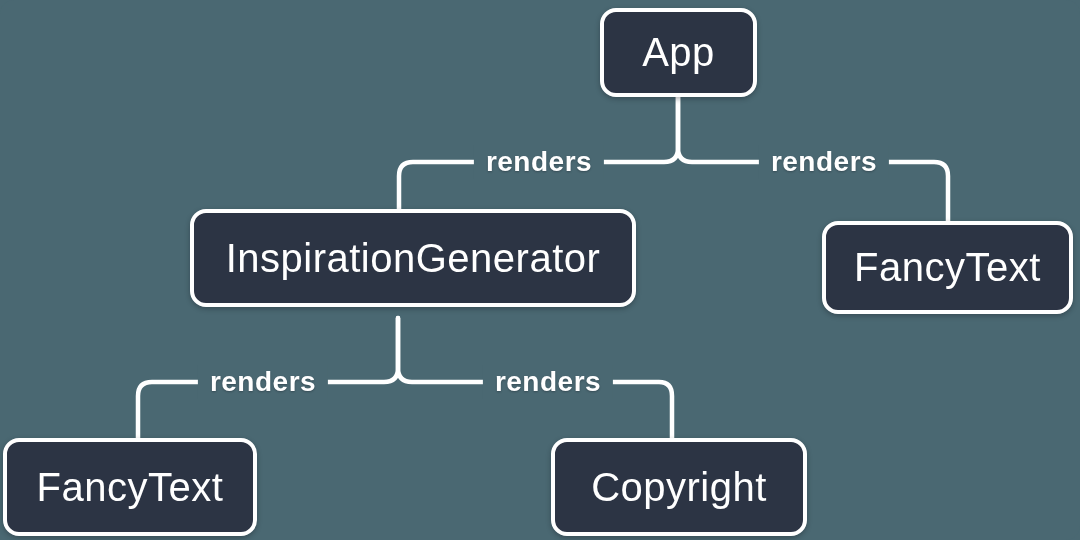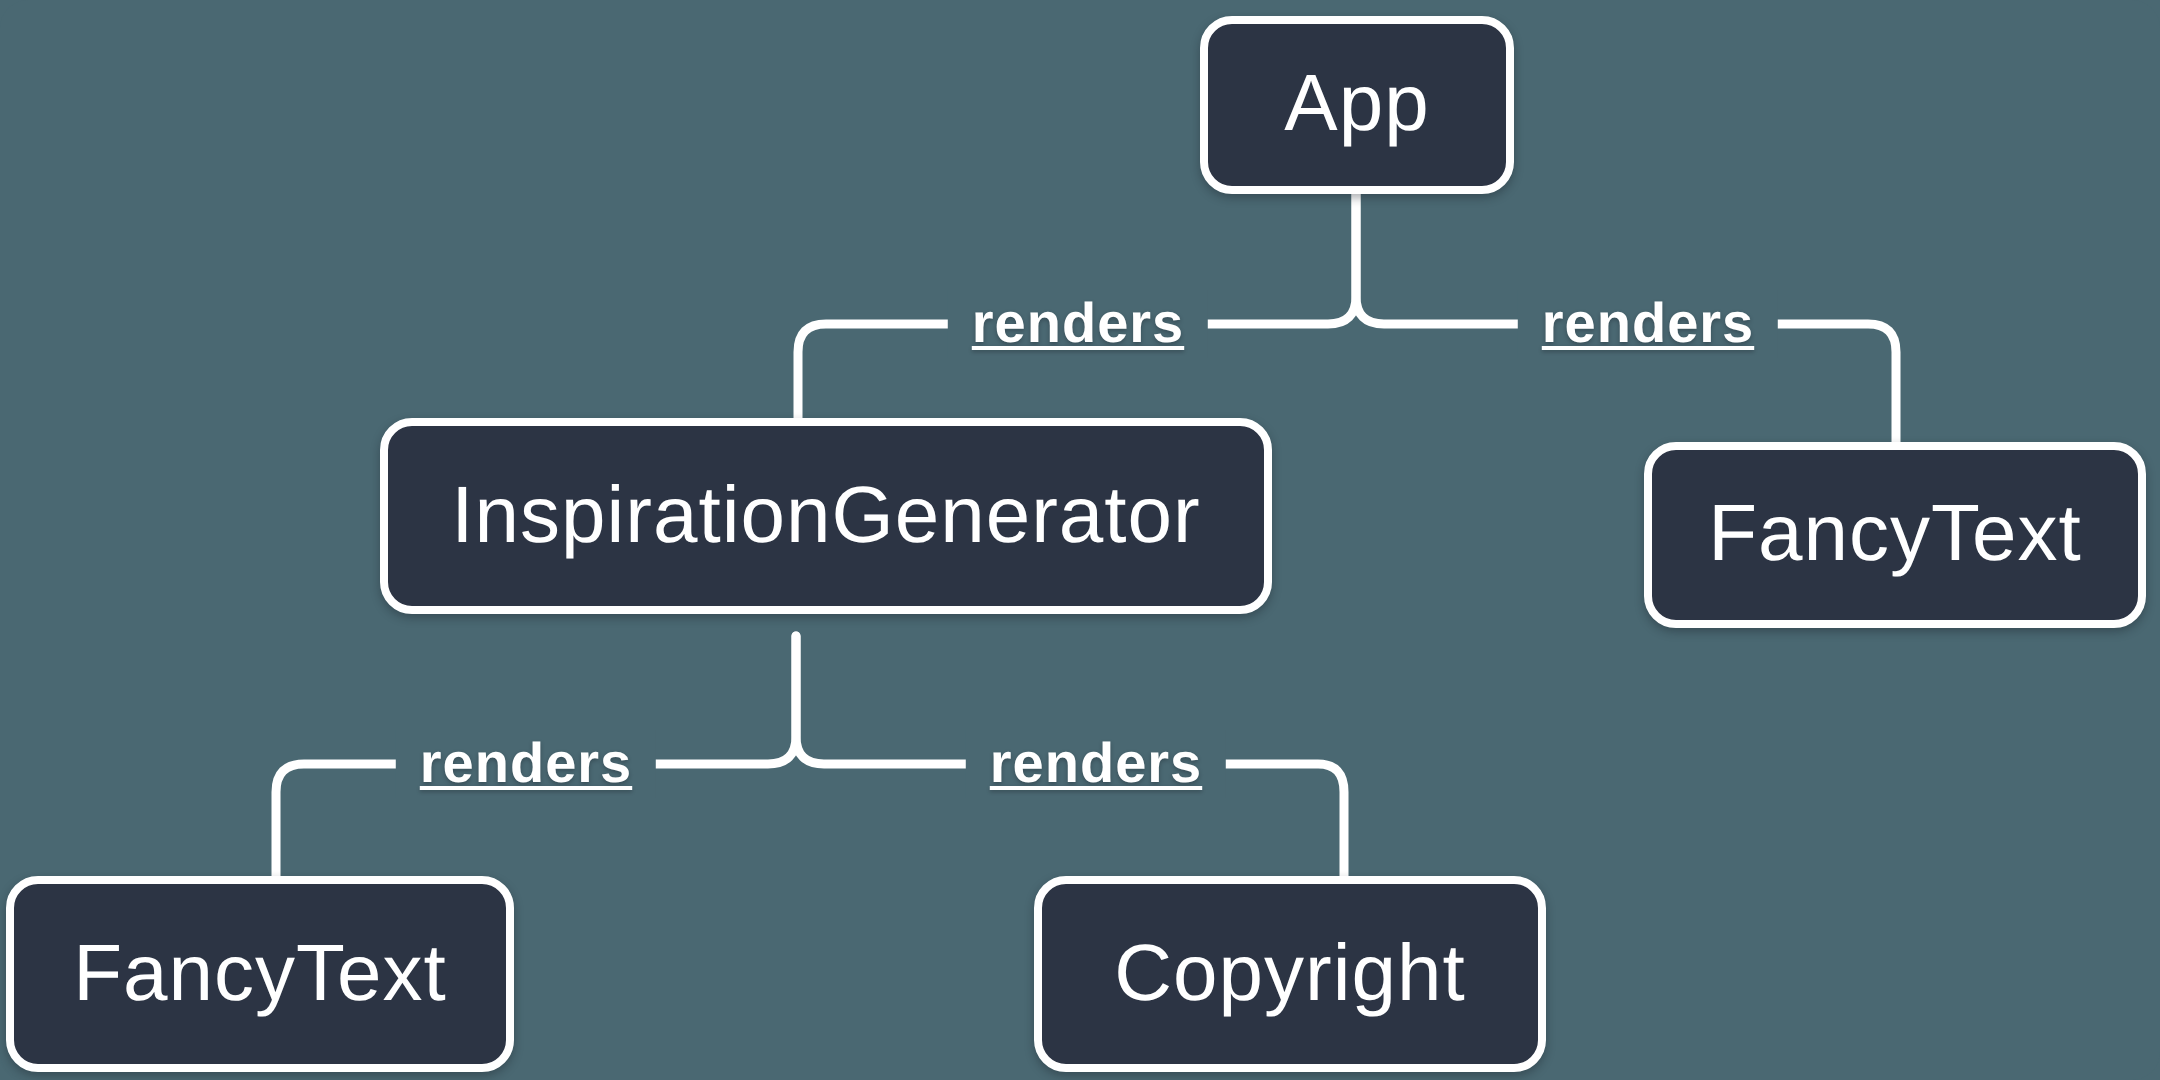--- a/index.html
+++ b/index.html
@@ -48,21 +48,20 @@
     transform:translate(-50%,-50%);
     background:var(--bg);
     color:#FFFFFF;
     font-size:28px;
     font-weight:700;
     letter-spacing:0.5px;
     padding:0 12px;
     line-height:34px;
     text-shadow:0 1px 2px rgba(20,26,35,0.35);
     white-space:nowrap;
-    text-decoration:underline;
   }
 </style>
 </head>
 <body>
 
 <div class="canvas">
 
   <svg class="edges-svg" viewBox="0 0 1080 540" aria-hidden="true">
     <path d="M678 97 L678 148 Q678 162 664 162 L413 162 Q399 162 399 176 L399 220"></path>
     <path d="M678 97 L678 148 Q678 162 692 162 L934 162 Q948 162 948 176 L948 221"></path>
@@ -79,21 +78,21 @@
   </div>
 
   <div class="node" style="left:822px;top:221px;width:251px;height:93px;">
     <span>FancyText</span>
   </div>
 
   <div class="node" style="left:3px;top:438px;width:254px;height:98px;">
     <span>FancyText</span>
   </div>
 
-  <div class="node" style="left:517px;top:438px;width:256px;height:98px;">
+  <div class="node" style="left:551px;top:438px;width:256px;height:98px;">
     <span>Copyright</span>
   </div>
 
   <span class="edge-label" style="left:539px;top:162px;">renders</span>
 
   <span class="edge-label" style="left:824px;top:162px;">renders</span>
 
   <span class="edge-label" style="left:263px;top:382px;">renders</span>
 
   <span class="edge-label" style="left:548px;top:382px;">renders</span>

